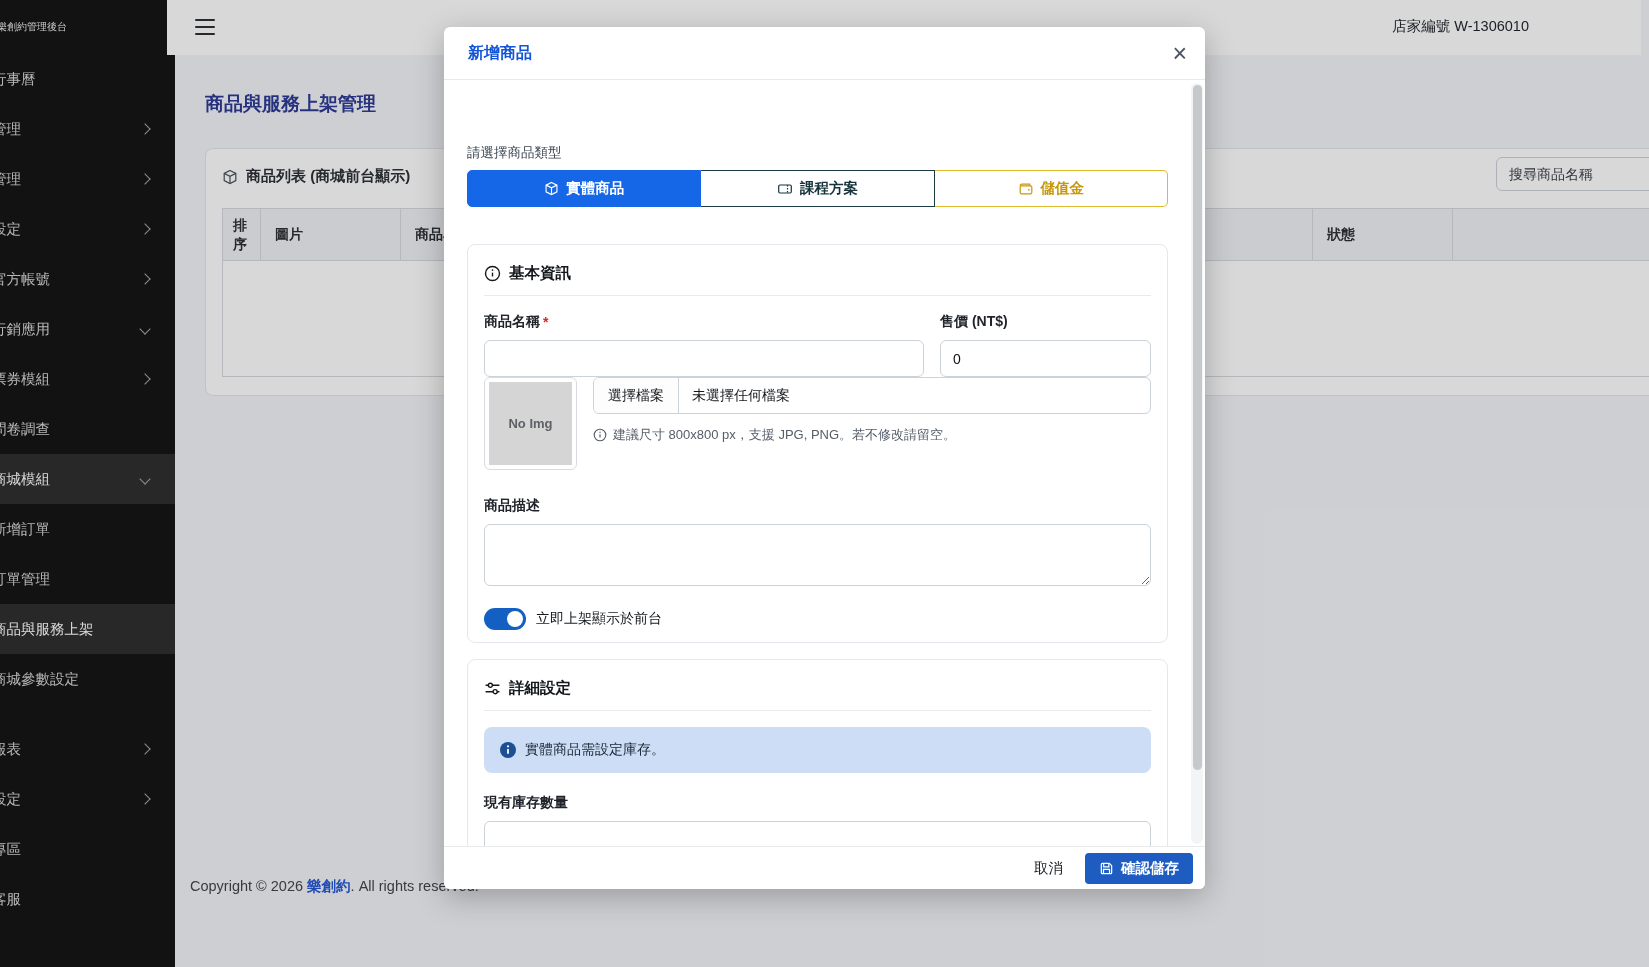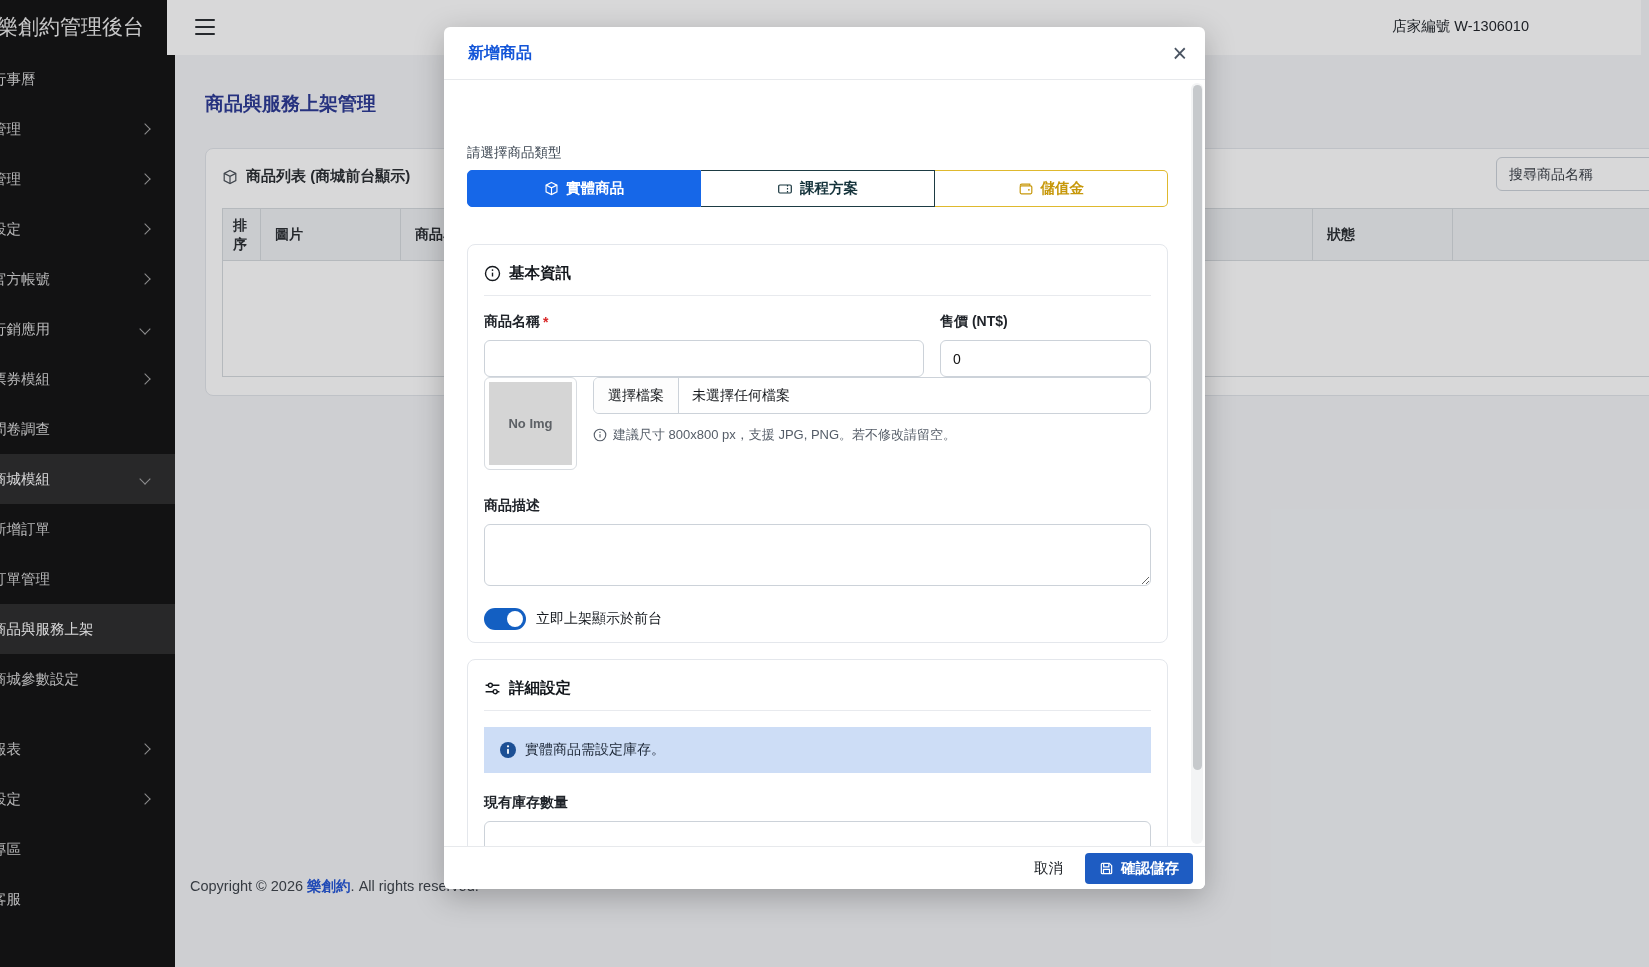--- a/index.html
+++ b/index.html
@@ -6,21 +6,21 @@
   html,body { width:1649px; height:967px; overflow:hidden; }
   body {
     position:relative;
     font-family:"Liberation Sans","DejaVu Sans",sans-serif;
     background:#f4f5f7;
     color:#1f2328;
   }
 
   
   .sidebar{position:absolute;left:0;top:0;width:175px;height:967px;background:#141414;overflow:hidden;z-index:1;}
-  .brand{height:54px;display:flex;align-items:center;color:#ececec;font-size:21px;white-space:nowrap;}
+  .brand{height:54px;display:flex;align-items:center;color:#ececec;font-size:10px;white-space:nowrap;}
   .brand span{margin-left:-3px;}
   .side-item{position:relative;height:50px;display:flex;align-items:center;color:#d8d8d8;font-size:14.5px;white-space:nowrap;cursor:pointer;}
   .side-item .lbl{margin-left:-8px;}
   .side-item.active{background:#2e2e2e;color:#fff;}
   .side-item.section-gap{margin-top:20px;}
   .chev{position:absolute;right:26px;width:8px;height:8px;border-right:1.6px solid #a7a7a7;border-bottom:1.6px solid #a7a7a7;}
   .chev.right{transform:rotate(-45deg);}
   .chev.down{transform:rotate(45deg);}
 
   
@@ -88,21 +88,21 @@
   .hint{display:flex;gap:6px;align-items:center;margin-top:12px;font-size:13px;color:#555d68;}
   .hint svg{flex:none;}
 
   .desc-area{width:100%;height:62px;border:1px solid #ccd2d9;border-radius:6px;padding:8px 12px;font-size:14px;font-family:inherit;resize:vertical;color:#111;}
 
   .toggle-row{display:flex;align-items:center;gap:10px;margin-top:18px;}
   .toggle{width:42px;height:22px;background:#135fc2;border-radius:11px;position:relative;cursor:pointer;flex:none;}
   .toggle::after{content:"";position:absolute;right:3px;top:3px;width:16px;height:16px;background:#fff;border-radius:50%;}
   .toggle-label{font-size:14px;color:#14181d;font-weight:500;}
 
-  .alert{background:#cdddf6;border-radius:0;padding:13px 16px;display:flex;align-items:center;gap:9px;font-size:14px;color:#1a2433;min-height:46px;}
+  .alert{background:#cdddf6;border-radius:8px;padding:13px 16px;display:flex;align-items:center;gap:9px;font-size:14px;color:#1a2433;min-height:46px;}
   .alert svg{flex:none;}
   .stock-label{margin-top:20px;}
 
   .m-foot{position:absolute;left:0;right:0;bottom:0;height:43px;background:#fff;border-top:1px solid #e7e9ec;display:flex;align-items:center;justify-content:flex-end;gap:8px;padding:0 12px;border-radius:0 0 6px 6px;z-index:3;}
   .btn-cancel{background:transparent;border:none;font-size:14.5px;color:#1b1f24;padding:7px 14px;cursor:pointer;font-family:inherit;}
   .btn-confirm{background:#1e5cc2;color:#fff;border:none;border-radius:4px;font-size:14.5px;font-weight:600;padding:0 14px;height:31px;display:flex;align-items:center;gap:7px;cursor:pointer;font-family:inherit;}
 
   .m-scroll{position:absolute;top:56px;bottom:45px;right:2px;width:12px;background:#f3f4f5;border-radius:6px;z-index:4;}
   .m-thumb{position:absolute;top:2px;left:1.5px;width:9px;height:90%;background:#c6c9cc;border-radius:5px;}
 </style>

